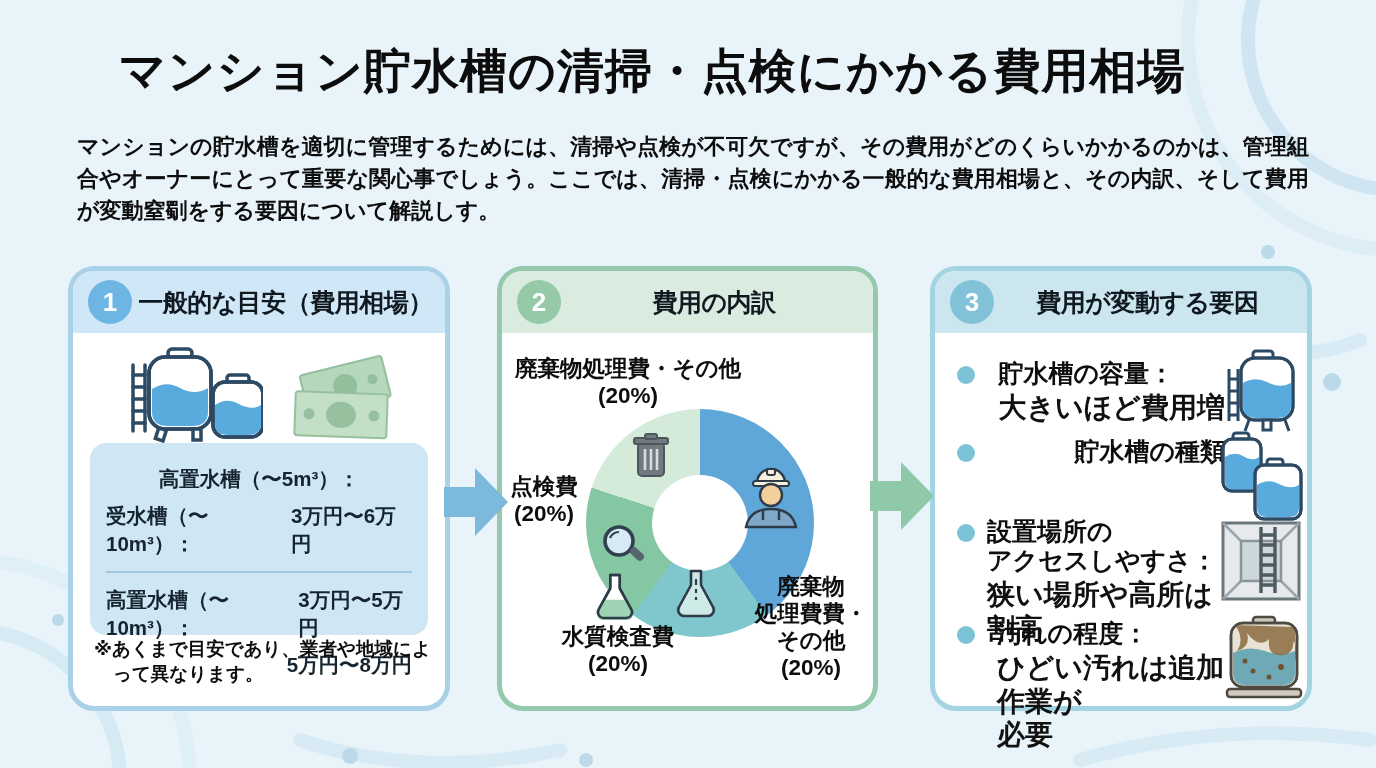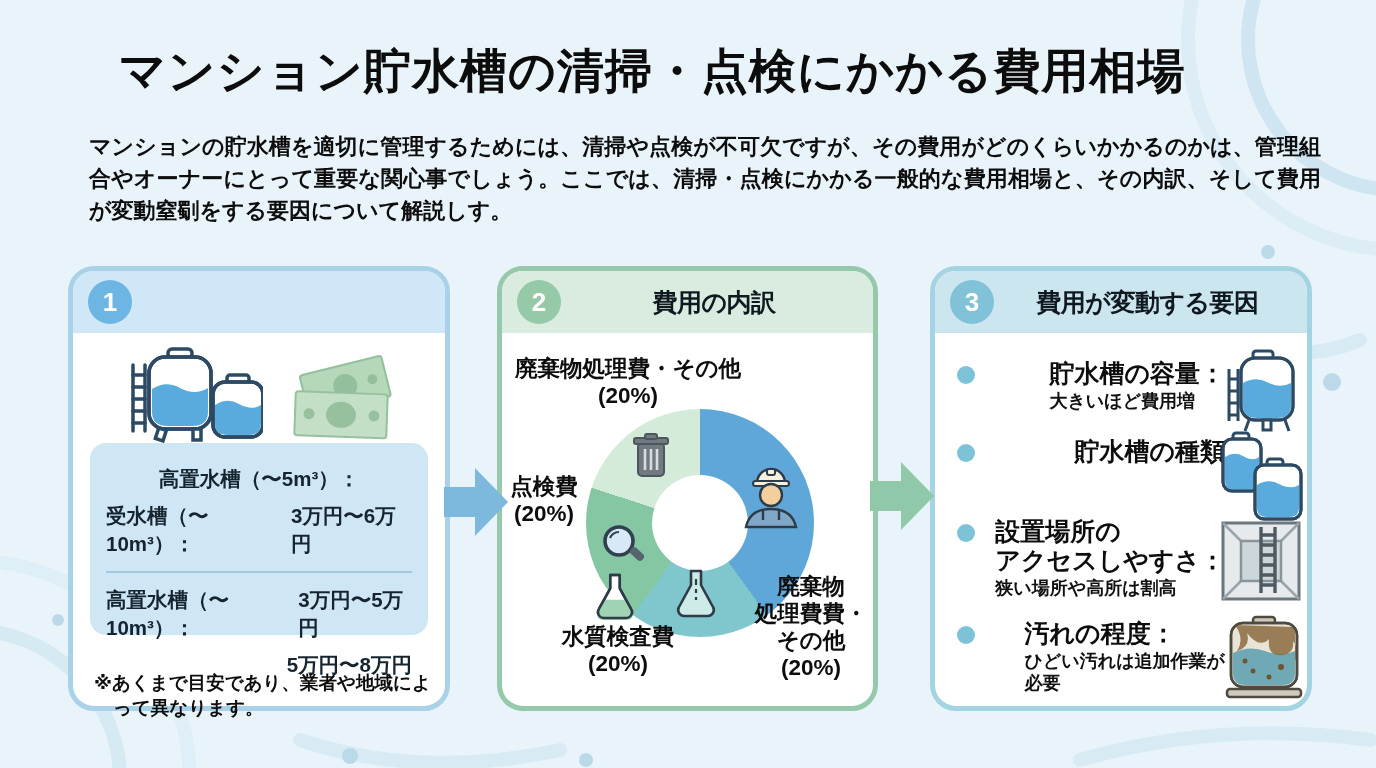--- a/index.html
+++ b/index.html
@@ -8,21 +8,21 @@
   .stage{position:relative;width:1304px;height:768px;}
   .pre{white-space:pre-line;}
 
   
   .bg-deco{position:absolute;inset:0;pointer-events:none;}
 
   
   .main-title{position:absolute;top:40px;left:0;width:100%;text-align:center;
       font-size:47px;font-weight:900;letter-spacing:1px;color:#0c0c0c;}
   .intro{position:absolute;top:131px;left:77px;width:1232px;
-      font-size:22px;font-weight:700;line-height:1.45;text-align:justify;margin-left:12px;}
+      font-size:22px;font-weight:700;line-height:1.45;text-align:justify;}
 
   
   .panel{position:absolute;top:266px;height:445px;background:#fff;
       border-radius:26px;box-sizing:border-box;}
   #panel1{left:68px;width:382px;border:5px solid #a9d2e9;}
   #panel2{left:497px;width:381px;border:5px solid #96c9ab;}
   #panel3{left:930px;width:382px;border:5px solid #a4d4e2;}
   .panel-header{position:absolute;top:0;left:0;right:0;height:62px;
       border-radius:20px 20px 0 0;display:flex;align-items:center;}
   #panel1 .panel-header{background:#cfe7f6;}
@@ -38,37 +38,37 @@
       letter-spacing:-0.5px;padding:0 12px 0 6px;color:#101820;}
 
   
   .p1-icon{position:absolute;}
   .price-box{position:absolute;left:17px;right:17px;top:172px;height:192px;
       background:#cfe6f4;border-radius:16px;padding:13px 14px;box-sizing:border-box;}
   .price-row{display:flex;align-items:baseline;font-size:20.5px;font-weight:800;
       color:#15242f;margin:9px 2px;justify-content:center;}
   .price-value{margin-left:auto;}
   .price-divider{border:none;border-top:2px solid #8db9d6;margin:13px 2px;opacity:.65;}
-  .footnote{position:absolute;left:21px;right:14px;top:400px;font-size:18.5px;
+  .footnote{position:absolute;left:21px;right:14px;top:366px;font-size:18.5px;
       font-weight:800;line-height:1.35;text-indent:-19px;padding-left:19px;}
 
   
   .donut{position:absolute;left:84px;top:138px;width:228px;height:228px;border-radius:50%;}
   .donut-hole{position:absolute;left:150px;top:204px;width:96px;height:96px;
       background:#fff;border-radius:50%;}
   .donut-ic{position:absolute;}
   .callout{position:absolute;text-align:center;font-size:22.5px;font-weight:800;
       line-height:1.2;color:#0d0d0d;}
 
   
   .factor{position:absolute;left:22px;width:268px;display:flex;align-items:flex-start;justify-content:space-between;}
   .bullet{width:18px;height:18px;border-radius:50%;background:#7cc3d8;flex:0 0 18px;
       margin:7px 12px 0 0;}
   .factor-title{font-size:25px;font-weight:800;line-height:1.16;color:#0d0d0d;}
-  .factor-sub{font-size:18px;font-weight:800;line-height:1.2;color:#111;margin-top:3px;}
+  .factor-sub{font-size:28px;font-weight:800;line-height:1.2;color:#111;margin-top:3px;}
   .p3-icon{position:absolute;}
 
   
   .flow-arrow{position:absolute;z-index:5;}
 </style>
 </head>
 <body>
 
 <div class="stage">
 
@@ -90,20 +90,21 @@
       <circle cx="58" cy="620" r="6"></circle>
     </g>
   </svg>
 
   <div class="main-title">マンション貯水槽の清掃・点検にかかる費用相場</div>
   <div class="intro">マンションの貯水槽を適切に管理するためには、清掃や点検が不可欠ですが、その費用がどのくらいかかるのかは、管理組合やオーナーにとって重要な関心事でしょう。ここでは、清掃・点検にかかる一般的な費用相場と、その内訳、そして費用が変動窒劅をする要因について解説しす。</div>
 
   <div class="panel" id="panel1">
     <div class="panel-header">
       <div class="num-badge">1</div>
+      <div class="panel-title">一般的な目安（費用相場）</div>
     </div>
 
     <svg class="p1-icon" style="left:50px;top:74px;" width="140" height="98" viewBox="0 0 140 98">
       <g stroke="#2c4a63" stroke-width="3.5" fill="none" stroke-linecap="round">
         <path d="M10 20 v66 M22 20 v66"></path>
         <path d="M10 30 h12 M10 42 h12 M10 54 h12 M10 66 h12 M10 78 h12"></path>
       </g>
       <rect x="45" y="4" width="24" height="9" rx="4" fill="#fff" stroke="#2c4a63" stroke-width="3.5"></rect>
       <rect x="26" y="12" width="62" height="72" rx="16" fill="#fff" stroke="#2c4a63" stroke-width="3.5"></rect>
       <path d="M29 44 q14 -9 28 -1 q15 8 28 0 v24 q0 14 -16 14 h-24 q-16 0 -16 -14 z" fill="#5aabdd"></path>

